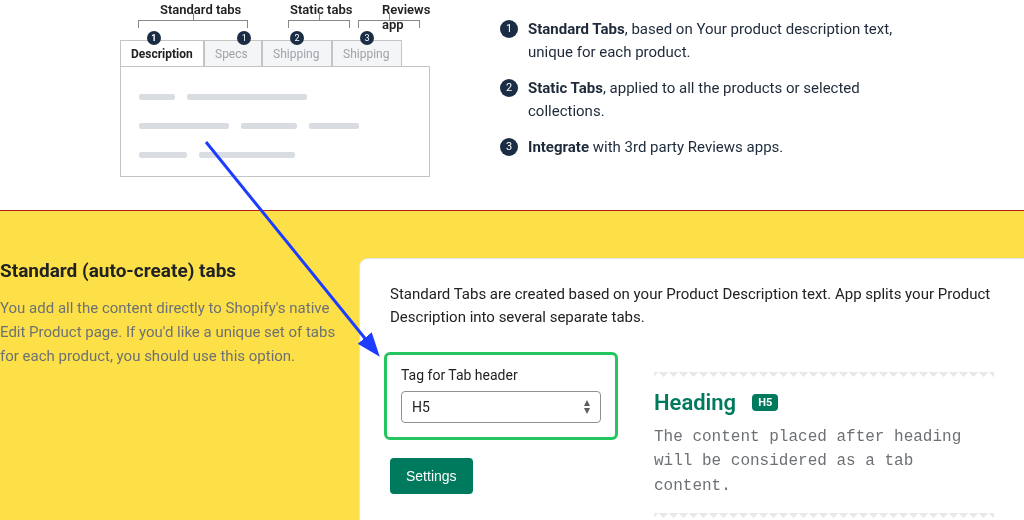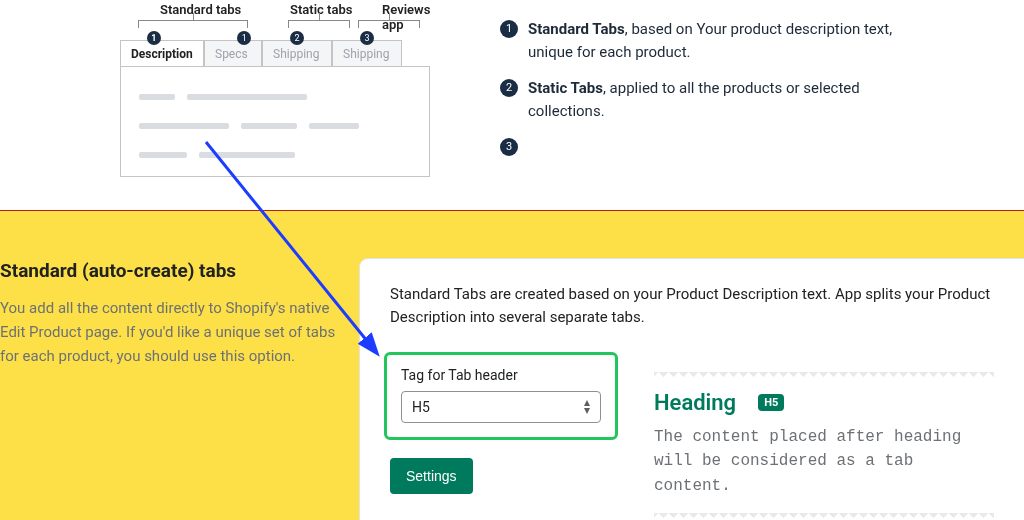--- a/index.html
+++ b/index.html
@@ -229,21 +229,21 @@
     cursor: pointer;
   }
 
   .card-right {
     flex: 1;
     padding-top: 16px;
   }
   .heading-line {
     display:flex;
     align-items:center;
-    gap:22px;
+    gap:16px;
     margin-bottom:10px;
   }
   .heading-text {
     font-size: 22px;
     font-weight: 600;
     color: #007a5c;
   }
   .h5badge {
     background:#007a5c;
     color:#fff;
@@ -346,20 +346,21 @@
     <div class="feature-item">
       <div class="bullet">1</div>
       <div><strong>Standard Tabs</strong><span>, based on Your product description text, unique for each product.</span></div>
     </div>
     <div class="feature-item">
       <div class="bullet">2</div>
       <div><strong>Static Tabs</strong><span>, applied to all the products or selected collections.</span></div>
     </div>
     <div class="feature-item">
       <div class="bullet">3</div>
+      <div><strong>Integrate</strong><span> with 3rd party Reviews apps.</span></div>
     </div>
   </div>
 </div>
 
 <div class="lower">
   <div class="lower-left">
     <h3>Standard (auto-create) tabs</h3>
     <p>You add all the content directly to Shopify's native Edit Product page. If you'd like a unique set of tabs for each product, you should use this option.</p>
   </div>
 

